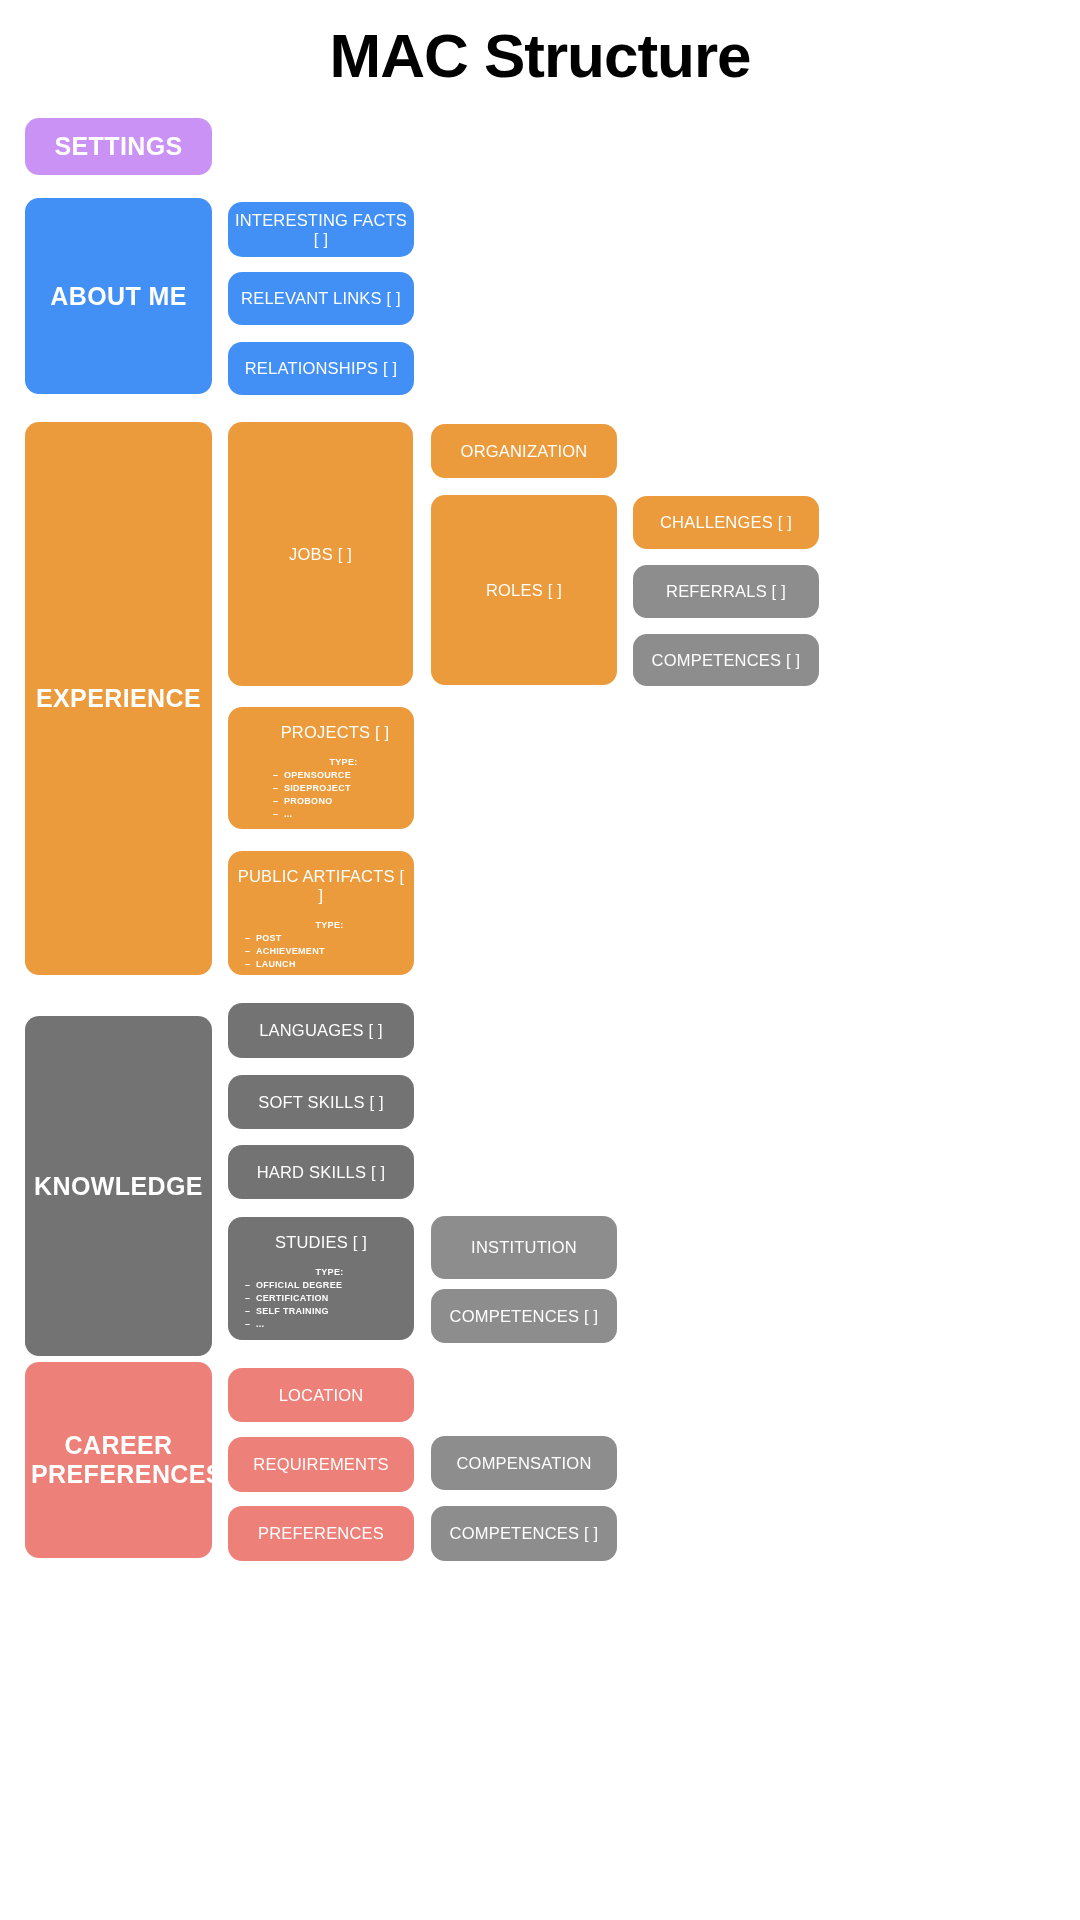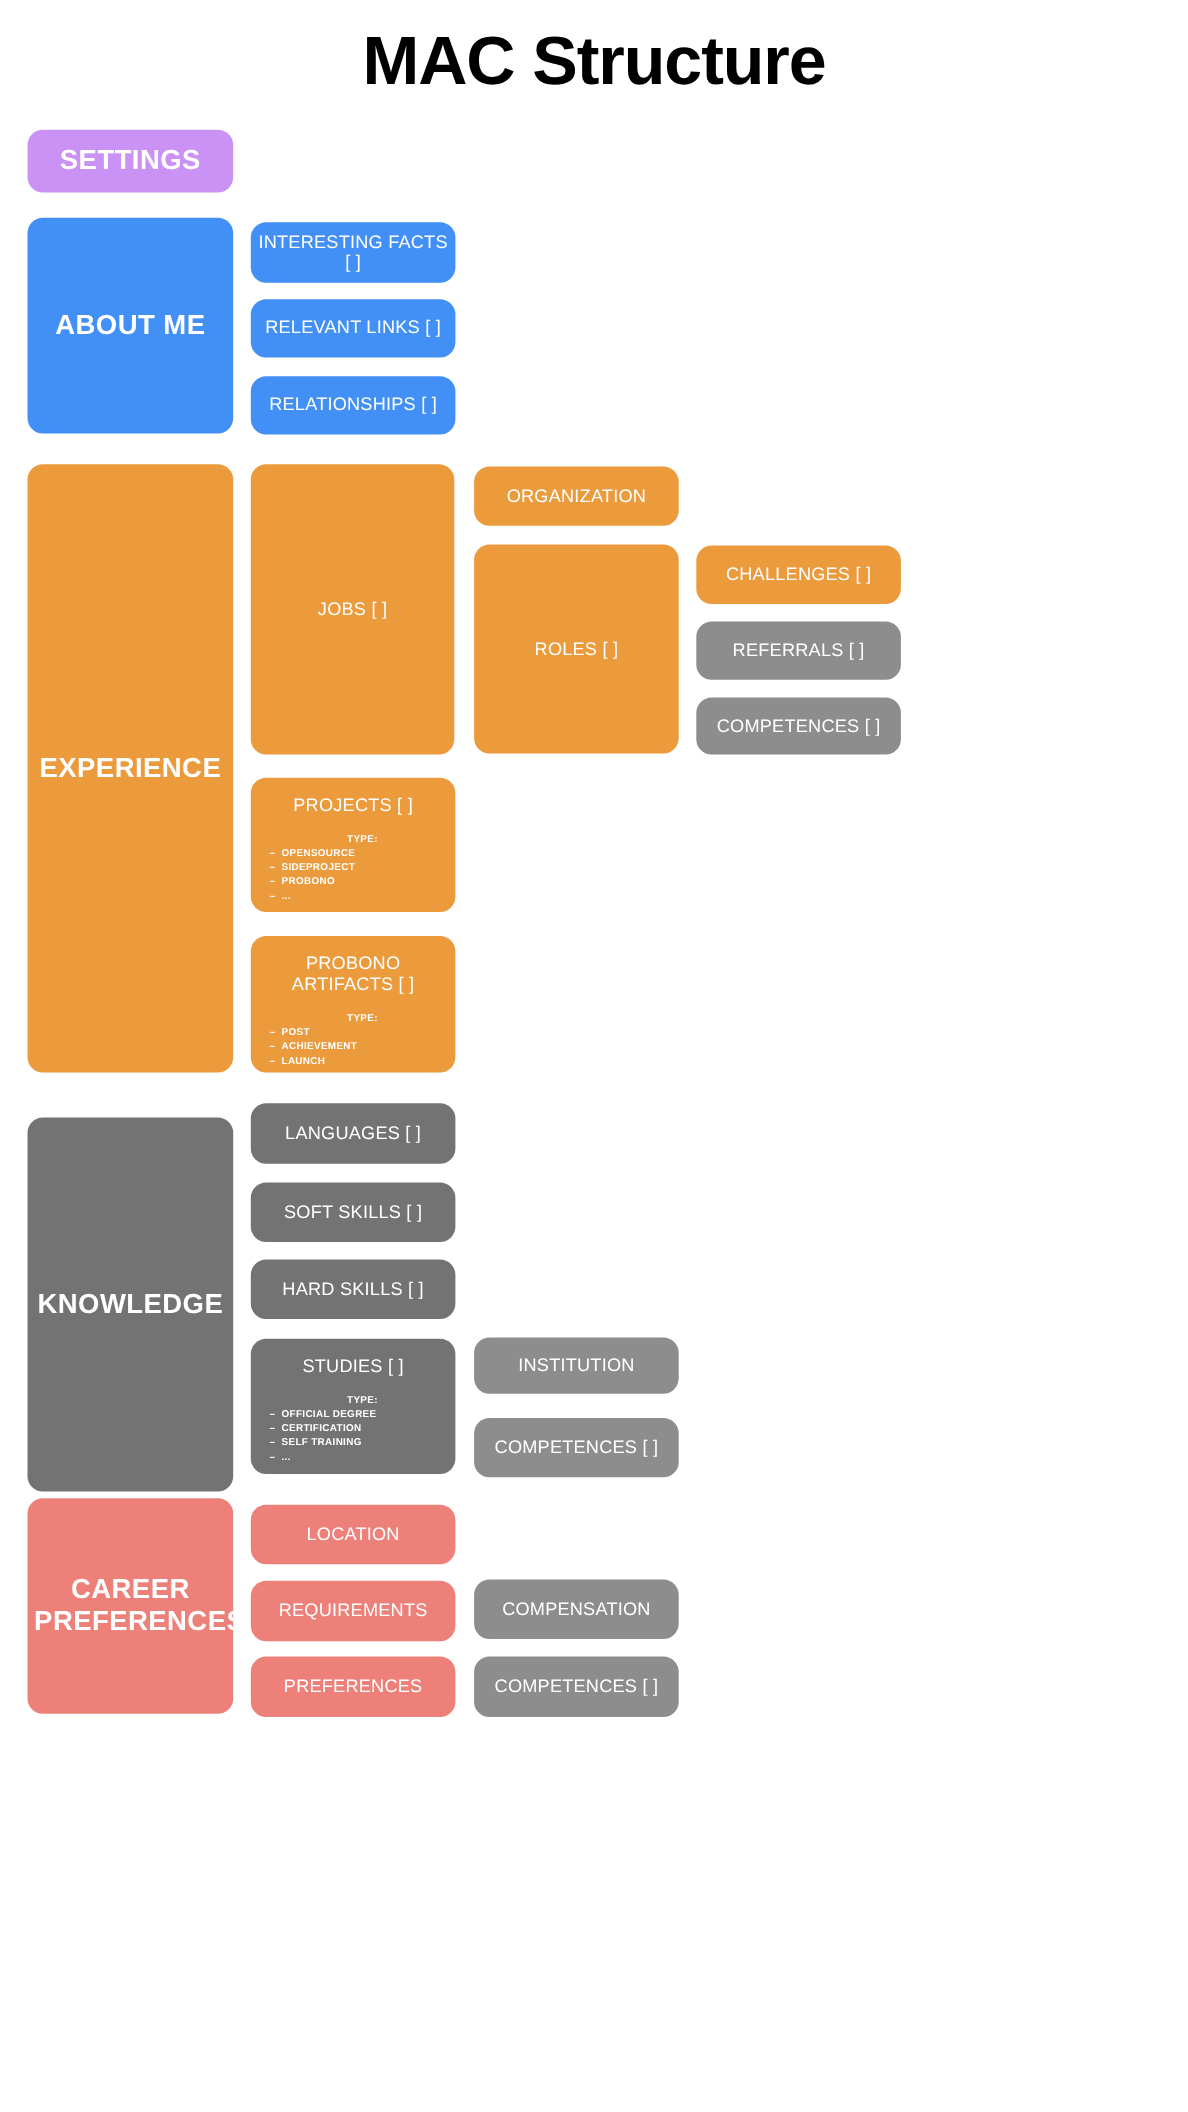--- a/index.html
+++ b/index.html
@@ -139,33 +139,33 @@
 </div>
 
 <div class="card c-gray sub" style="left:633px; top:565px; width:186px; height:53px;">
   <span class="card-label">REFERRALS [ ]</span>
 </div>
 
 <div class="card c-gray sub" style="left:633px; top:634px; width:186px; height:52px;">
   <span class="card-label">COMPETENCES [ ]</span>
 </div>
 
-<div class="card c-orange sub with-list" style="left:228px; top:707px; width:186px; height:122px;">
+<div class="card c-orange sub with-list" style="left:228px; top:707px; width:186px; height:122px;padding-left:28px;">
   <span class="card-label">PROJECTS [ ]</span>
   <div class="type-block">
     <span class="type-head">TYPE:</span>
     <span class="type-item">OPENSOURCE</span>
     <span class="type-item">SIDEPROJECT</span>
     <span class="type-item">PROBONO</span>
     <span class="type-item">...</span>
   </div>
 </div>
 
 <div class="card c-orange sub with-list" style="left:228px; top:851px; width:186px; height:124px;">
-  <span class="card-label">PROBONO ARTIFACTS [ ]</span>
+  <span class="card-label">PUBLIC ARTIFACTS [ ]</span>
   <div class="type-block">
     <span class="type-head">TYPE:</span>
     <span class="type-item">POST</span>
     <span class="type-item">ACHIEVEMENT</span>
     <span class="type-item">LAUNCH</span>
     <span class="type-item">...</span>
   </div>
 </div>
 
 <div class="card c-green pillar" style="left:25px; top:1000px; width:187px; height:340px;margin-top:16px;">
@@ -188,21 +188,21 @@
   <span class="card-label">STUDIES [ ]</span>
   <div class="type-block">
     <span class="type-head">TYPE:</span>
     <span class="type-item">OFFICIAL DEGREE</span>
     <span class="type-item">CERTIFICATION</span>
     <span class="type-item">SELF TRAINING</span>
     <span class="type-item">...</span>
   </div>
 </div>
 
-<div class="card c-gray sub" style="left:431px; top:1216px; width:186px; height:51px;">
+<div class="card c-gray sub" style="left:431px; top:1216px; width:186px; height:63px;">
   <span class="card-label">INSTITUTION</span>
 </div>
 
 <div class="card c-gray sub" style="left:431px; top:1289px; width:186px; height:54px;">
   <span class="card-label">COMPETENCES [ ]</span>
 </div>
 
 <div class="card c-red pillar" style="left:25px; top:1362px; width:187px; height:196px;">
   <span class="card-label">CAREER PREFERENCES</span>
 </div>

